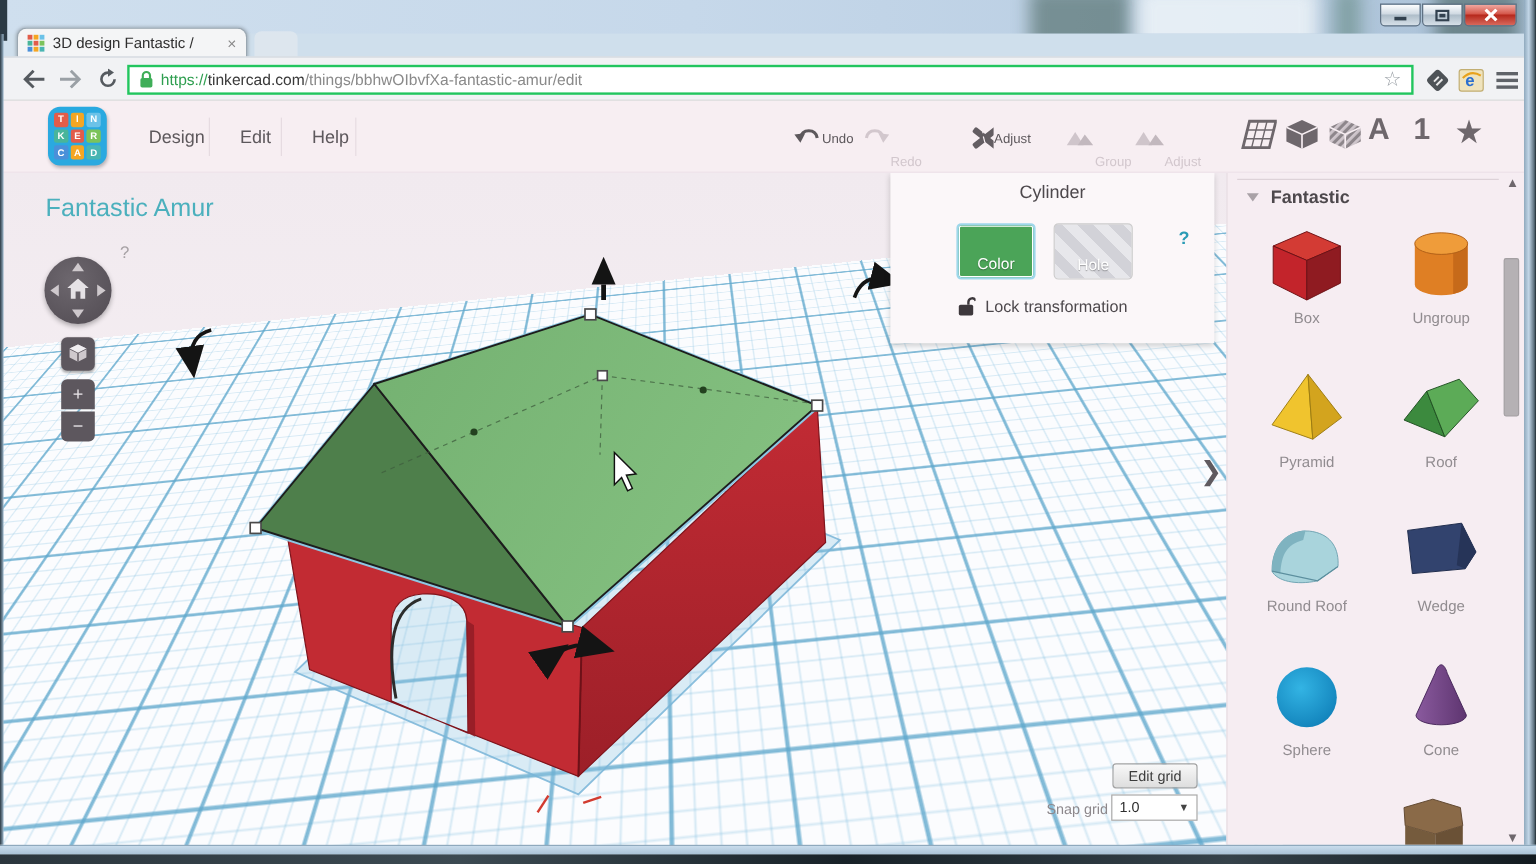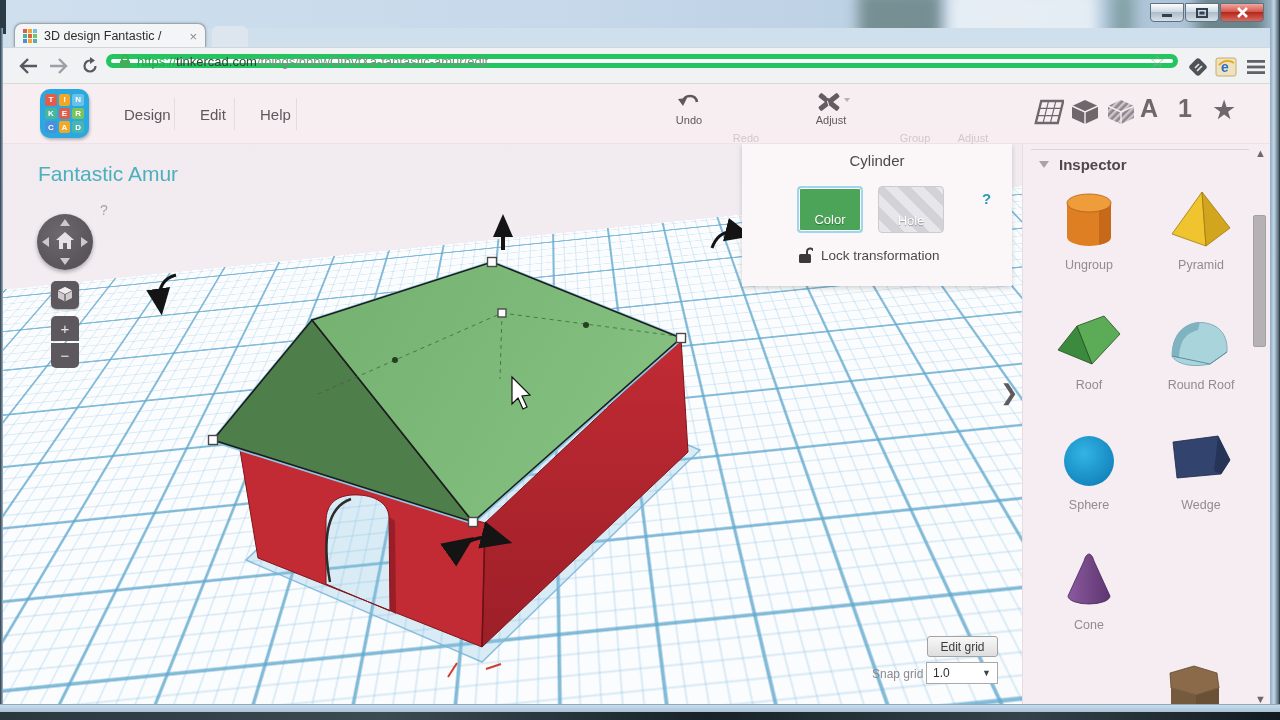--- a/index.html
+++ b/index.html
@@ -22,35 +22,35 @@
     border:1px solid #9aa7b1;border-bottom:none;border-radius:8px 8px 0 0;display:flex;align-items:center;padding:0 8px;box-shadow:0 0 3px rgba(0,0,0,.25);}
   .tab-title{font-size:12.5px;color:#2e2e2e;white-space:nowrap;overflow:hidden;flex:1;margin-left:7px;}
   .tab-close{color:#8a8a8a;font-size:13px;line-height:1;margin-left:4px;cursor:default;}
   .tab-stub{position:absolute;left:212px;top:26px;width:36px;height:22px;background:#dfe7ee;opacity:.85;border-radius:6px 6px 0 0;}
   .favicon{width:14px;height:14px;display:grid;grid-template-columns:repeat(3,1fr);grid-template-rows:repeat(3,1fr);gap:1px;}
   .favicon i{display:block;}
 
   
   .btoolbar{position:absolute;left:0;top:47px;width:1280px;height:37px;background:#f1f2f4;border-top:1px solid #cfd6dc;border-bottom:1px solid #d8d8d8;}
   .navbtn{position:absolute;top:4px;width:28px;height:28px;display:flex;align-items:center;justify-content:center;font-size:19px;color:#5f6368;}
-  .addressbar{position:absolute;left:106px;top:6px;width:1072px;height:14px;background:#fff;border:5px solid #22c55e;border-radius:12px;display:flex;align-items:center;padding:0 8px;}
+  .addressbar{position:absolute;left:106px;top:6px;width:1072px;height:25px;background:#fff;border:2px solid #22c55e;border-radius:0;display:flex;align-items:center;padding:0 8px;}
   .url{font-size:13px;white-space:nowrap;overflow:hidden;margin-left:6px;}
   .url .scheme{color:#2e9e4f;}
   .url .domain{color:#3a3a3a;}
   .url .path{color:#8a8a8a;}
   .star{margin-left:auto;color:#9aa0a6;font-size:17px;}
   .ext{position:absolute;top:5px;width:27px;height:27px;display:flex;align-items:center;justify-content:center;}
 
   
   .appheader{position:absolute;left:0;top:84px;width:1280px;height:60px;background:#f7eef2;border-bottom:1px solid #eee2e8;}
   .logo{position:absolute;left:40px;top:5px;width:49px;height:49px;border-radius:10px;background:#2aa9e0;box-shadow:1px 2px 3px rgba(0,0,0,.25);padding:5px;display:grid;grid-template-columns:repeat(3,1fr);grid-template-rows:repeat(3,1fr);gap:2px;}
   .logo b{display:flex;align-items:center;justify-content:center;color:#fff;font-size:8px;border-radius:2px;}
   .menuitem{position:absolute;top:0;height:60px;display:flex;align-items:center;font-size:15px;color:#5d585c;padding:0 14px;}
   .menusep{position:absolute;top:14px;width:1px;height:32px;background:#e6dbe1;}
-  .actbtn{position:absolute;top:8px;width:56px;height:46px;display:flex;flex-direction:column;align-items:center;justify-content:flex-start;}
+  .actbtn{position:absolute;top:8px;width:56px;height:46px;display:flex;align-items:center;justify-content:flex-start;}
   .actbtn .lbl{font-size:11px;margin-top:2px;}
   .actbtn.on .lbl{color:#5d585c;}
   .actbtn.off .lbl{color:#d2c7cd;margin-top:40px;}
   .hdricon{position:absolute;top:14px;display:flex;align-items:center;justify-content:center;color:#6e676c;}
   .hdricon.txt{font-size:25px;font-weight:bold;}
 
   
   .canvas{position:absolute;left:0;top:144px;width:1069px;height:560px;overflow:hidden;
     background:linear-gradient(180deg,#f1eaef 0%,#f5eef2 45%,#f8f2f5 100%);}
   .grid-wrap{position:absolute;left:-600px;top:146px;width:2400px;height:1500px;transform:rotate(-5.8deg);transform-origin:600px 0;}
@@ -416,24 +416,32 @@
   </div>
 
   <div class="sidebar">
     <div class="side-divider"></div>
     <div class="scroll-up">▲</div>
     <div class="scroll-down">▼</div>
     <div class="scroll-thumb"></div>
 
     <div class="sectionhdr">
       <div class="tri-d"></div>
-      <span>Inspector</span>
+      <span>Fantastic</span>
     </div>
 
     <div class="shape-grid">
+      <div class="shape-item">
+        <svg width="74" height="66">
+          <polygon points="37,5 65,17 37,29 9,17" fill="#d33b34" stroke="#6d1115" stroke-width=".8"></polygon>
+          <polygon points="9,17 37,29 37,62 9,48" fill="#c3242b" stroke="#6d1115" stroke-width=".8"></polygon>
+          <polygon points="65,17 37,29 37,62 65,48" fill="#8f1b21" stroke="#6d1115" stroke-width=".8"></polygon>
+        </svg>
+        <span class="slabel">Box</span>
+      </div>
       <div class="shape-item">
         <svg width="74" height="66">
           <path d="M15,15 L15,49 A22,9 0 0 0 59,49 L59,15" fill="#df7f24"></path>
           <path d="M47,15 L47,57 A22,9 0 0 0 59,49 L59,15" fill="#c66a1a"></path>
           <ellipse cx="37" cy="15" rx="22" ry="9" fill="#ef9c3a" stroke="#b05f17" stroke-width=".8"></ellipse>
         </svg>
         <span class="slabel">Ungroup</span>
       </div>
       <div class="shape-item">
         <svg width="74" height="66">
@@ -449,39 +457,39 @@
         </svg>
         <span class="slabel">Roof</span>
       </div>
       <div class="shape-item">
         <svg width="74" height="66">
           <path d="M8,48 C8,22 26,12 42,15 C58,18 64,30 63,44 L46,56 C28,60 12,56 8,48 Z" fill="#a9d4dc" stroke="#6fa3b2" stroke-width=".8"></path>
           <path d="M8,48 C8,24 22,15 36,14 L34,22 C20,26 16,34 15,50 Z" fill="#7fb3c0"></path>
           <path d="M8,48 L46,56 L63,44" fill="none" stroke="#5c8f9e" stroke-width="1"></path>
         </svg>
         <span class="slabel">Round Roof</span>
+      </div>
+      <div class="shape-item">
+        <svg width="74" height="66">
+          <polygon points="9,14 54,8 66,32 57,46 13,50" fill="#32436e" stroke="#1c2a4a" stroke-width=".8"></polygon>
+          <polygon points="54,8 66,32 57,46 50,43" fill="#263458"></polygon>
+        </svg>
+        <span class="slabel">Wedge</span>
       </div>
       <div class="shape-item">
         <svg width="74" height="66">
           <defs>
               <radialGradient id="sph" cx="40%" cy="35%" r="75%">
                 <stop offset="0" stop-color="#33b4e4"></stop>
                 <stop offset="1" stop-color="#0f7fb8"></stop>
               </radialGradient>
             </defs>
           <circle cx="37" cy="33" r="25" fill="url(#sph)"></circle>
         </svg>
         <span class="slabel">Sphere</span>
-      </div>
-      <div class="shape-item">
-        <svg width="74" height="66">
-          <polygon points="9,14 54,8 66,32 57,46 13,50" fill="#32436e" stroke="#1c2a4a" stroke-width=".8"></polygon>
-          <polygon points="54,8 66,32 57,46 50,43" fill="#263458"></polygon>
-        </svg>
-        <span class="slabel">Wedge</span>
       </div>
       <div class="shape-item">
         <svg width="74" height="66">
           <defs>
               <linearGradient id="cone" x1="0" y1="0" x2="1" y2="0">
                 <stop offset="0" stop-color="#8a5a9e"></stop>
                 <stop offset="1" stop-color="#5e3570"></stop>
               </linearGradient>
             </defs>
           <path d="M37,6 C39,6 41,9 42,13 L58,48 A21,8 0 1 1 16,48 L32,13 C33,9 35,6 37,6 Z" fill="url(#cone)" stroke="#46265a" stroke-width=".8"></path>

